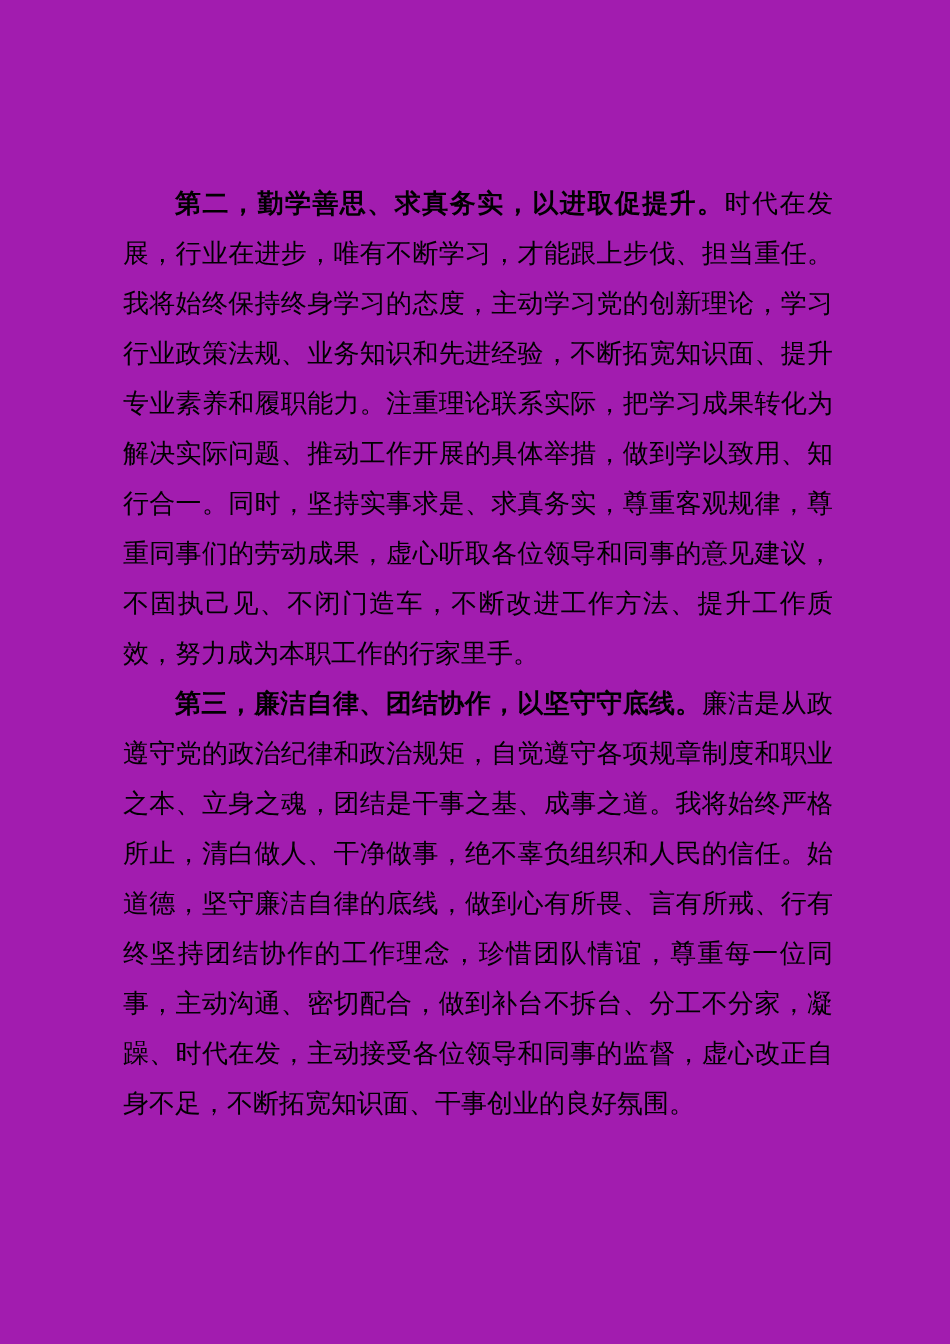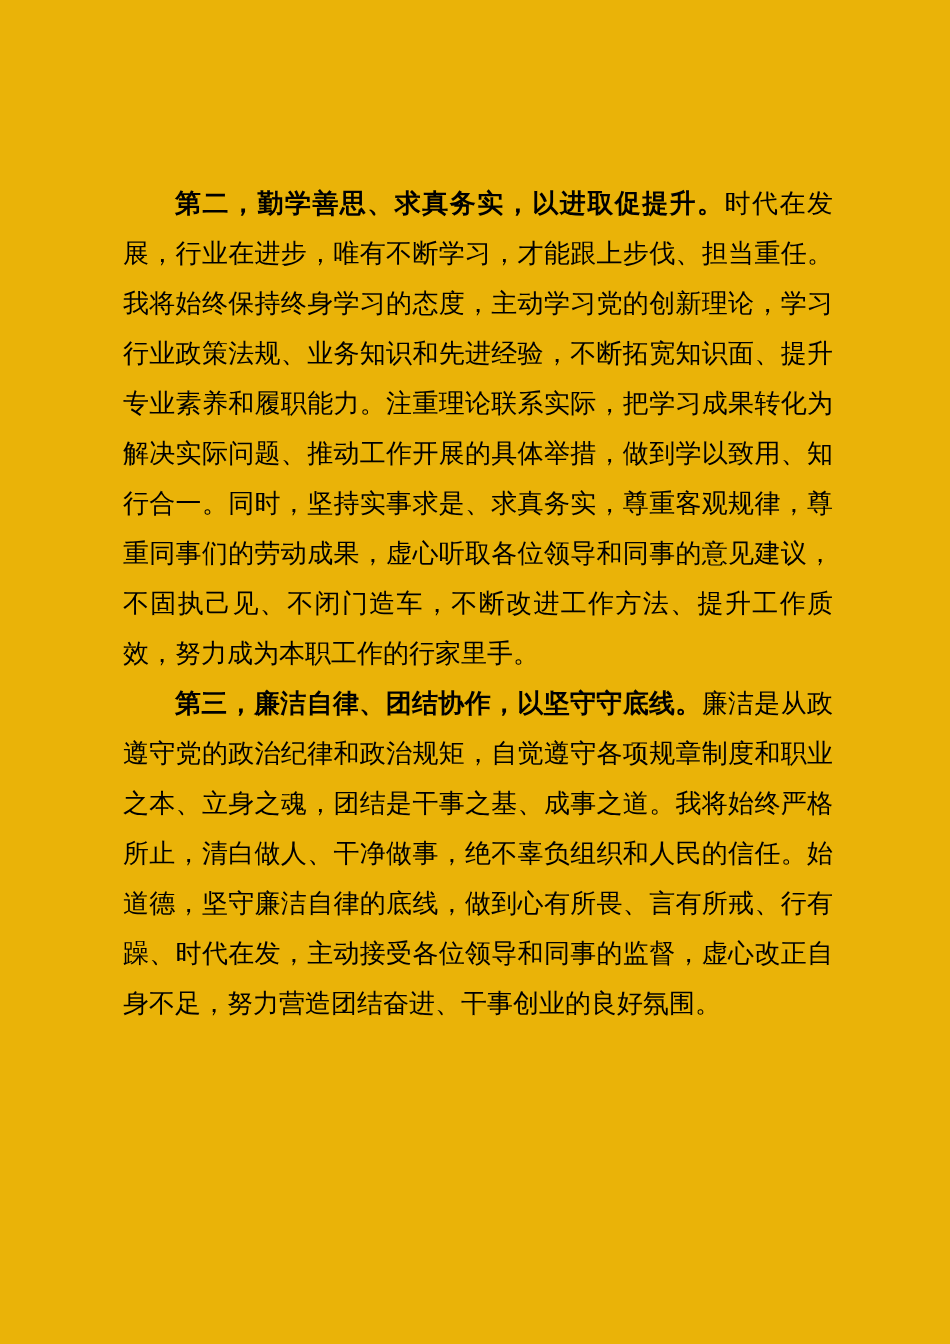--- a/index.html
+++ b/index.html
@@ -12,21 +12,21 @@
     background: #ffffff;
     color: #000000;
     font-family: "Liberation Sans", sans-serif;
     overflow: hidden;
   }
   .page {
     box-sizing: border-box;
     width: 950px;
     height: 1344px;
     padding: 178px 117px 0 123px;
-    background: #eab308;
+    background: #a21caf;
   }
   .paragraph {
     margin: 0;
     padding: 0;
   }
   .line {
     font-size: 26px;
     line-height: 50px;
     white-space: normal;
     text-align: justify;
@@ -60,17 +60,19 @@
     <div class="line">不固执己见、不闭门造车，不断改进工作方法、提升工作质</div>
     <div class="line para-last">效，努力成为本职工作的行家里手。</div>
   </section>
 
   <section class="paragraph">
     <div class="line para-first"><span class="lead">第三，廉洁自律、团结协作，以坚守守底线。</span><span>廉洁是从政</span></div>
     <div class="line">遵守党的政治纪律和政治规矩，自觉遵守各项规章制度和职业</div>
     <div class="line">之本、立身之魂，团结是干事之基、成事之道。我将始终严格</div>
     <div class="line">所止，清白做人、干净做事，绝不辜负组织和人民的信任。始</div>
     <div class="line">道德，坚守廉洁自律的底线，做到心有所畏、言有所戒、行有</div>
+    <div class="line">终坚持团结协作的工作理念，珍惜团队情谊，尊重每一位同</div>
+    <div class="line">事，主动沟通、密切配合，做到补台不拆台、分工不分家，凝</div>
     <div class="line">躁、时代在发，主动接受各位领导和同事的监督，虚心改正自</div>
-    <div class="line para-last">身不足，努力营造团结奋进、干事创业的良好氛围。</div>
+    <div class="line para-last">身不足，不断拓宽知识面、干事创业的良好氛围。</div>
   </section>
 
 </div>
 
 </body></html>

